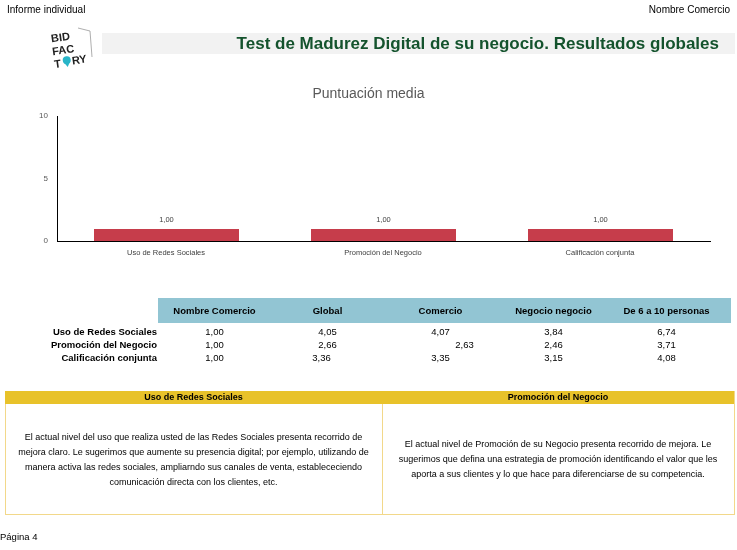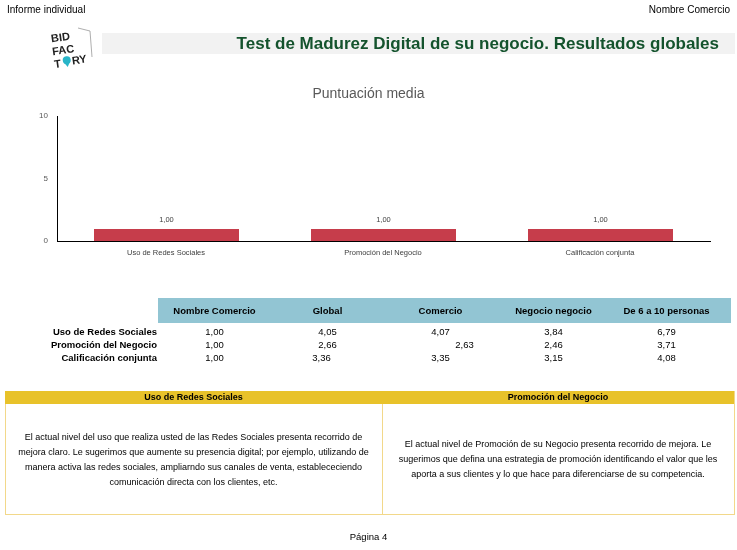--- a/index.html
+++ b/index.html
@@ -18,21 +18,21 @@
   .bar { background:#c63d4b; height:12px; top:229px; width:145px; }
   .barlbl { font-size:7.5px; color:#404040; top:215px; width:145px; text-align:center; }
   .catlbl { font-size:7.5px; color:#404040; top:248px; width:200px; text-align:center; }
   .tbl-head { left:158px; top:298px; width:573px; height:25px; background:#92c5d3; }
   .th { top:298px; height:25px; line-height:25px; font-size:9.5px; font-weight:bold; text-align:center; }
   .rowlbl { font-size:9.5px; font-weight:bold; right:580px; text-align:right; white-space:nowrap; }
   .cell { font-size:9.5px; text-align:center; }
   .box { top:391px; height:122px; border:1px solid #f2d88a; background:#fff; }
   .box-head { top:391px; height:13px; background:#e8c22a; font-size:9px; font-weight:bold; text-align:center; line-height:13px; }
   .box-text { font-size:9px; line-height:15px; text-align:center; }
-  .footer { left:0; width:737px; top:531px; text-align:center; font-size:9.5px; }
+  .footer { left:0; width:737px; top:531px; text-align:left; font-size:9.5px; }
 </style>
 </head>
 <body>
 
 <div class="abs hdr-left">Informe individual</div>
 <div class="abs hdr-right">Nombre Comercio</div>
 
 <div class="abs logo">
   <svg width="50" height="44" viewBox="0 0 50 44">
     <polyline points="30,1 42,4 44,30" fill="none" stroke="#999" stroke-width="0.8"></polyline>
@@ -73,21 +73,21 @@
 <div class="abs th" style="left:384px;width:113px">Comercio</div>
 <div class="abs th" style="left:497px;width:113px">Negocio negocio</div>
 <div class="abs th" style="left:610px;width:113px">De 6 a 10 personas</div>
 
 <div>
   <div class="abs rowlbl" style="top:326px">Uso de Redes Sociales</div>
   <div class="abs cell" style="top:326px;left:158px;width:113px">1,00</div>
   <div class="abs cell" style="top:326px;left:271px;width:113px">4,05</div>
   <div class="abs cell" style="top:326px;left:384px;width:113px">4,07</div>
   <div class="abs cell" style="top:326px;left:497px;width:113px">3,84</div>
-  <div class="abs cell" style="top:326px;left:610px;width:113px">6,79</div>
+  <div class="abs cell" style="top:326px;left:610px;width:113px">6,74</div>
 </div>
 <div>
   <div class="abs rowlbl" style="top:339px">Promoción del Negocio</div>
   <div class="abs cell" style="top:339px;left:158px;width:113px">1,00</div>
   <div class="abs cell" style="top:339px;left:271px;width:113px">2,66</div>
   <div class="abs cell" style="top:339px;left:408px;width:113px">2,63</div>
   <div class="abs cell" style="top:339px;left:497px;width:113px">2,46</div>
   <div class="abs cell" style="top:339px;left:610px;width:113px">3,71</div>
 </div>
 <div>

